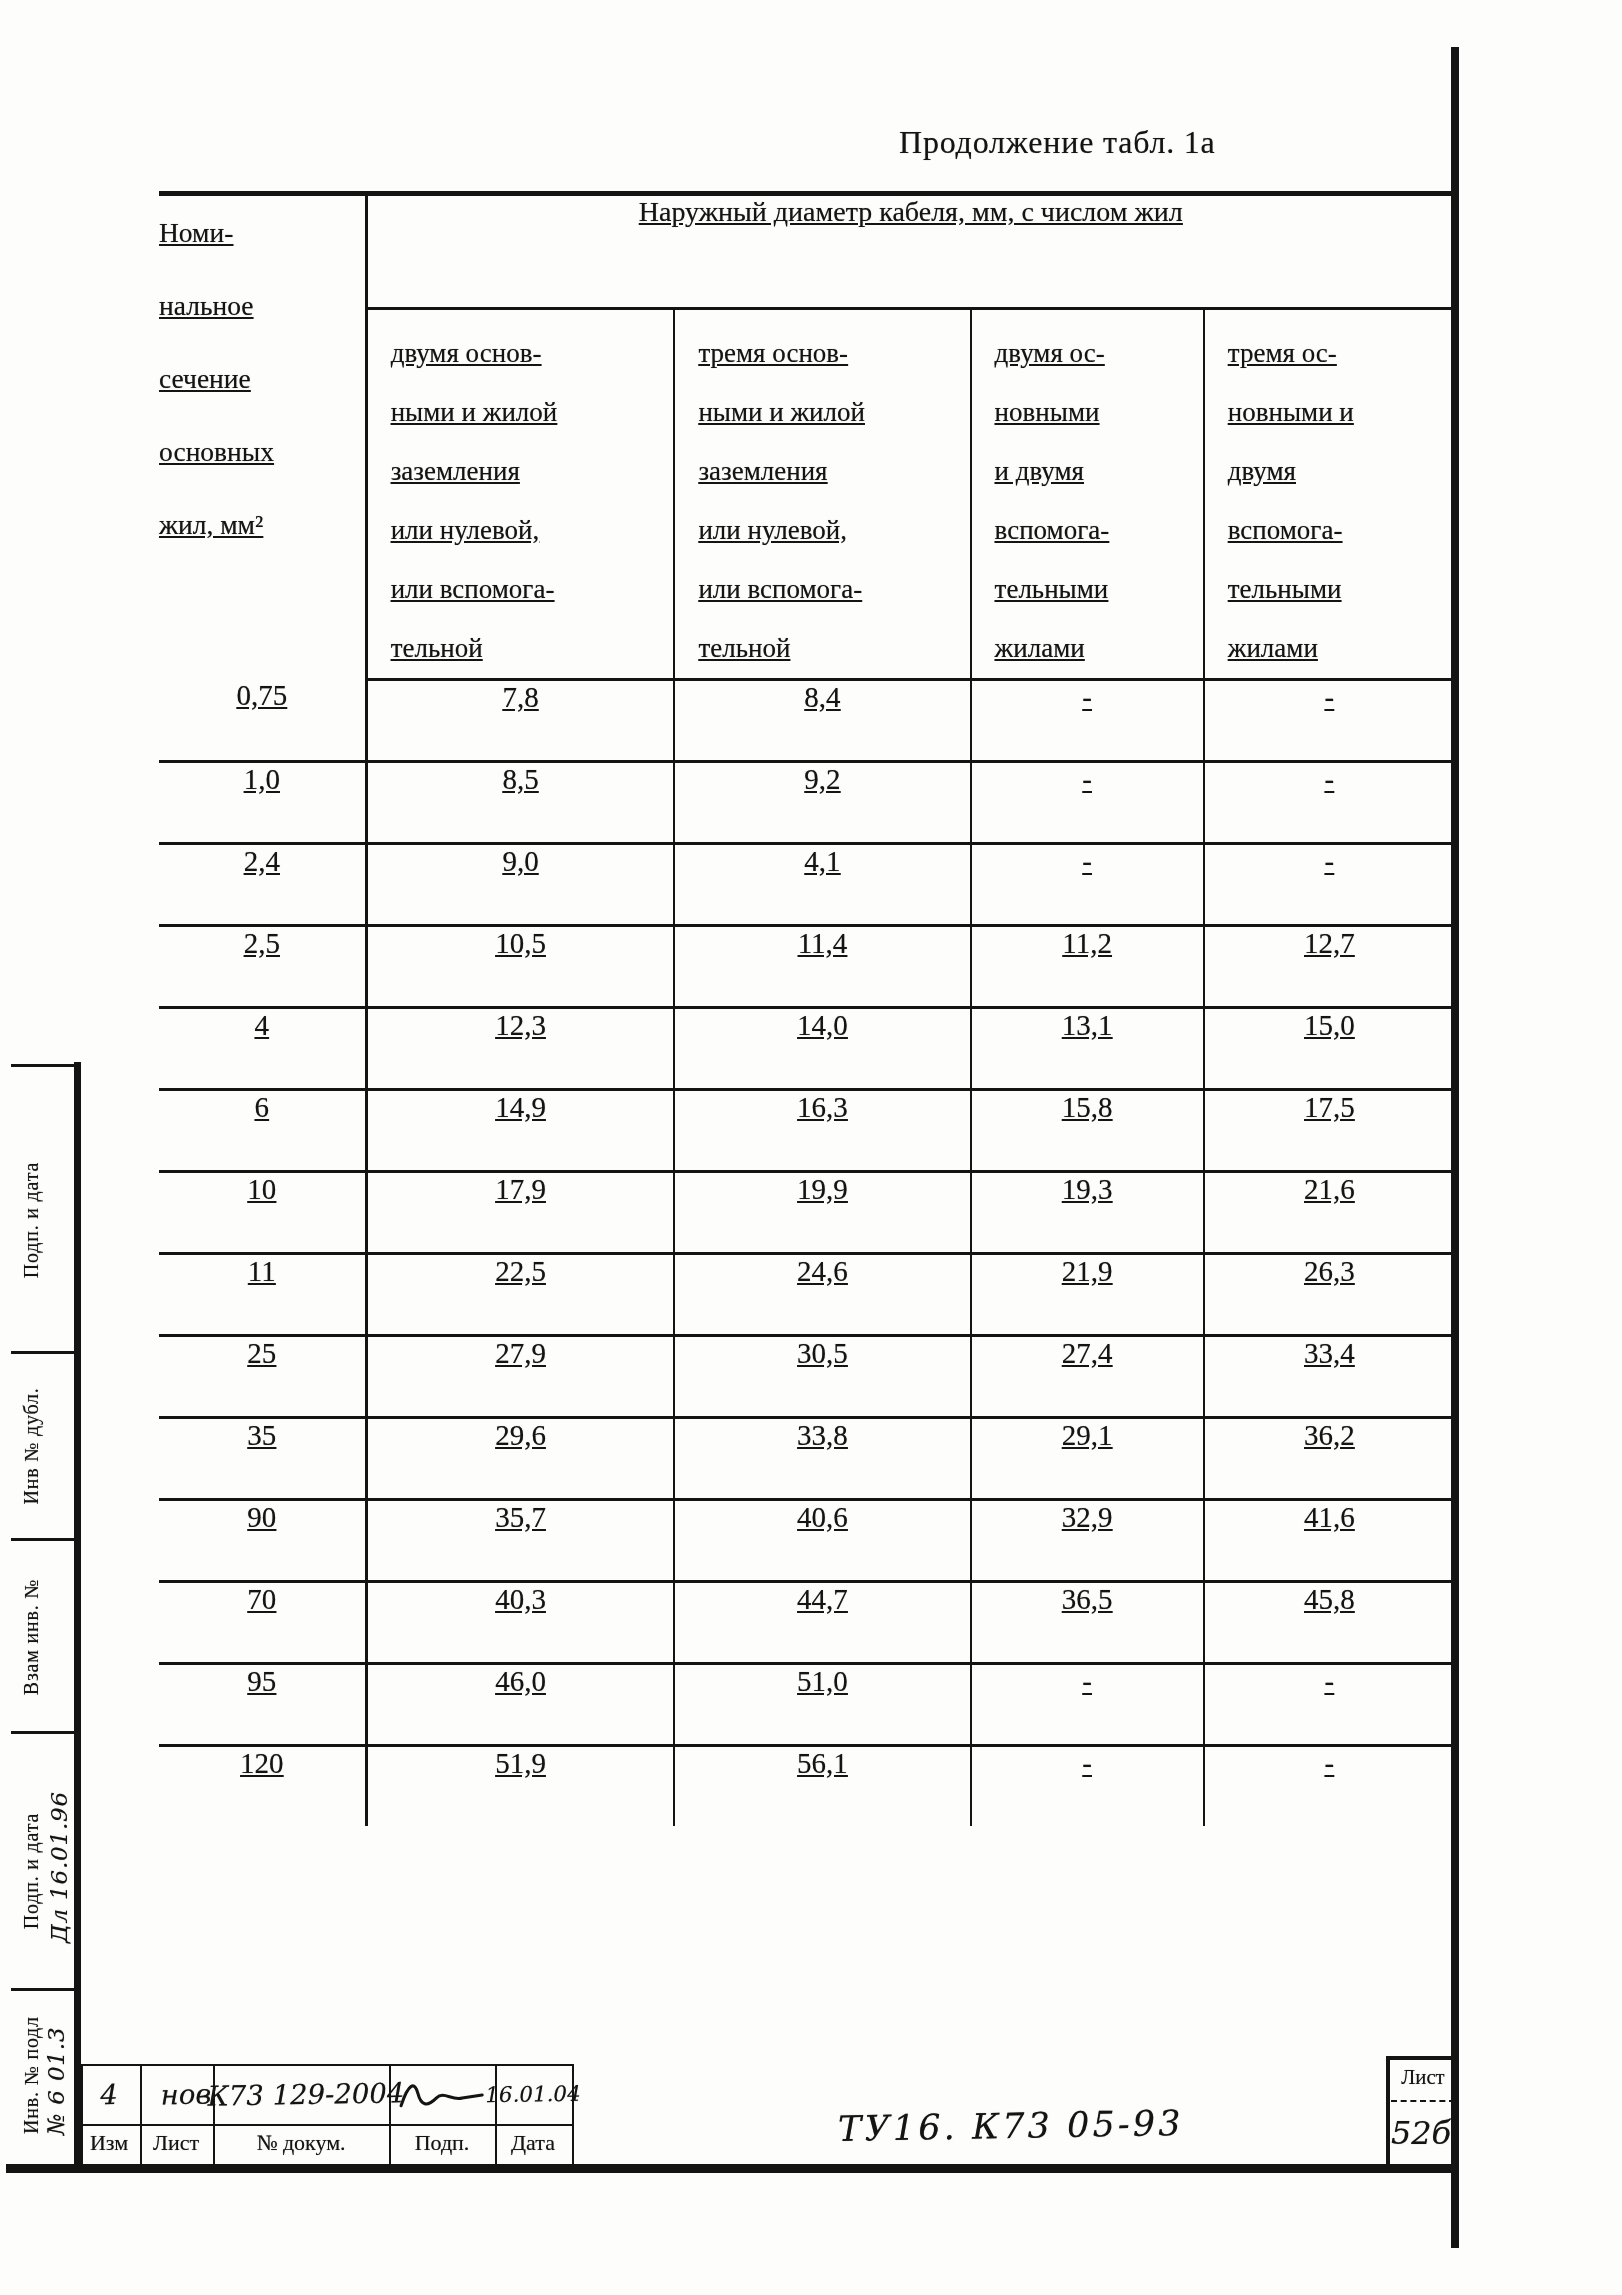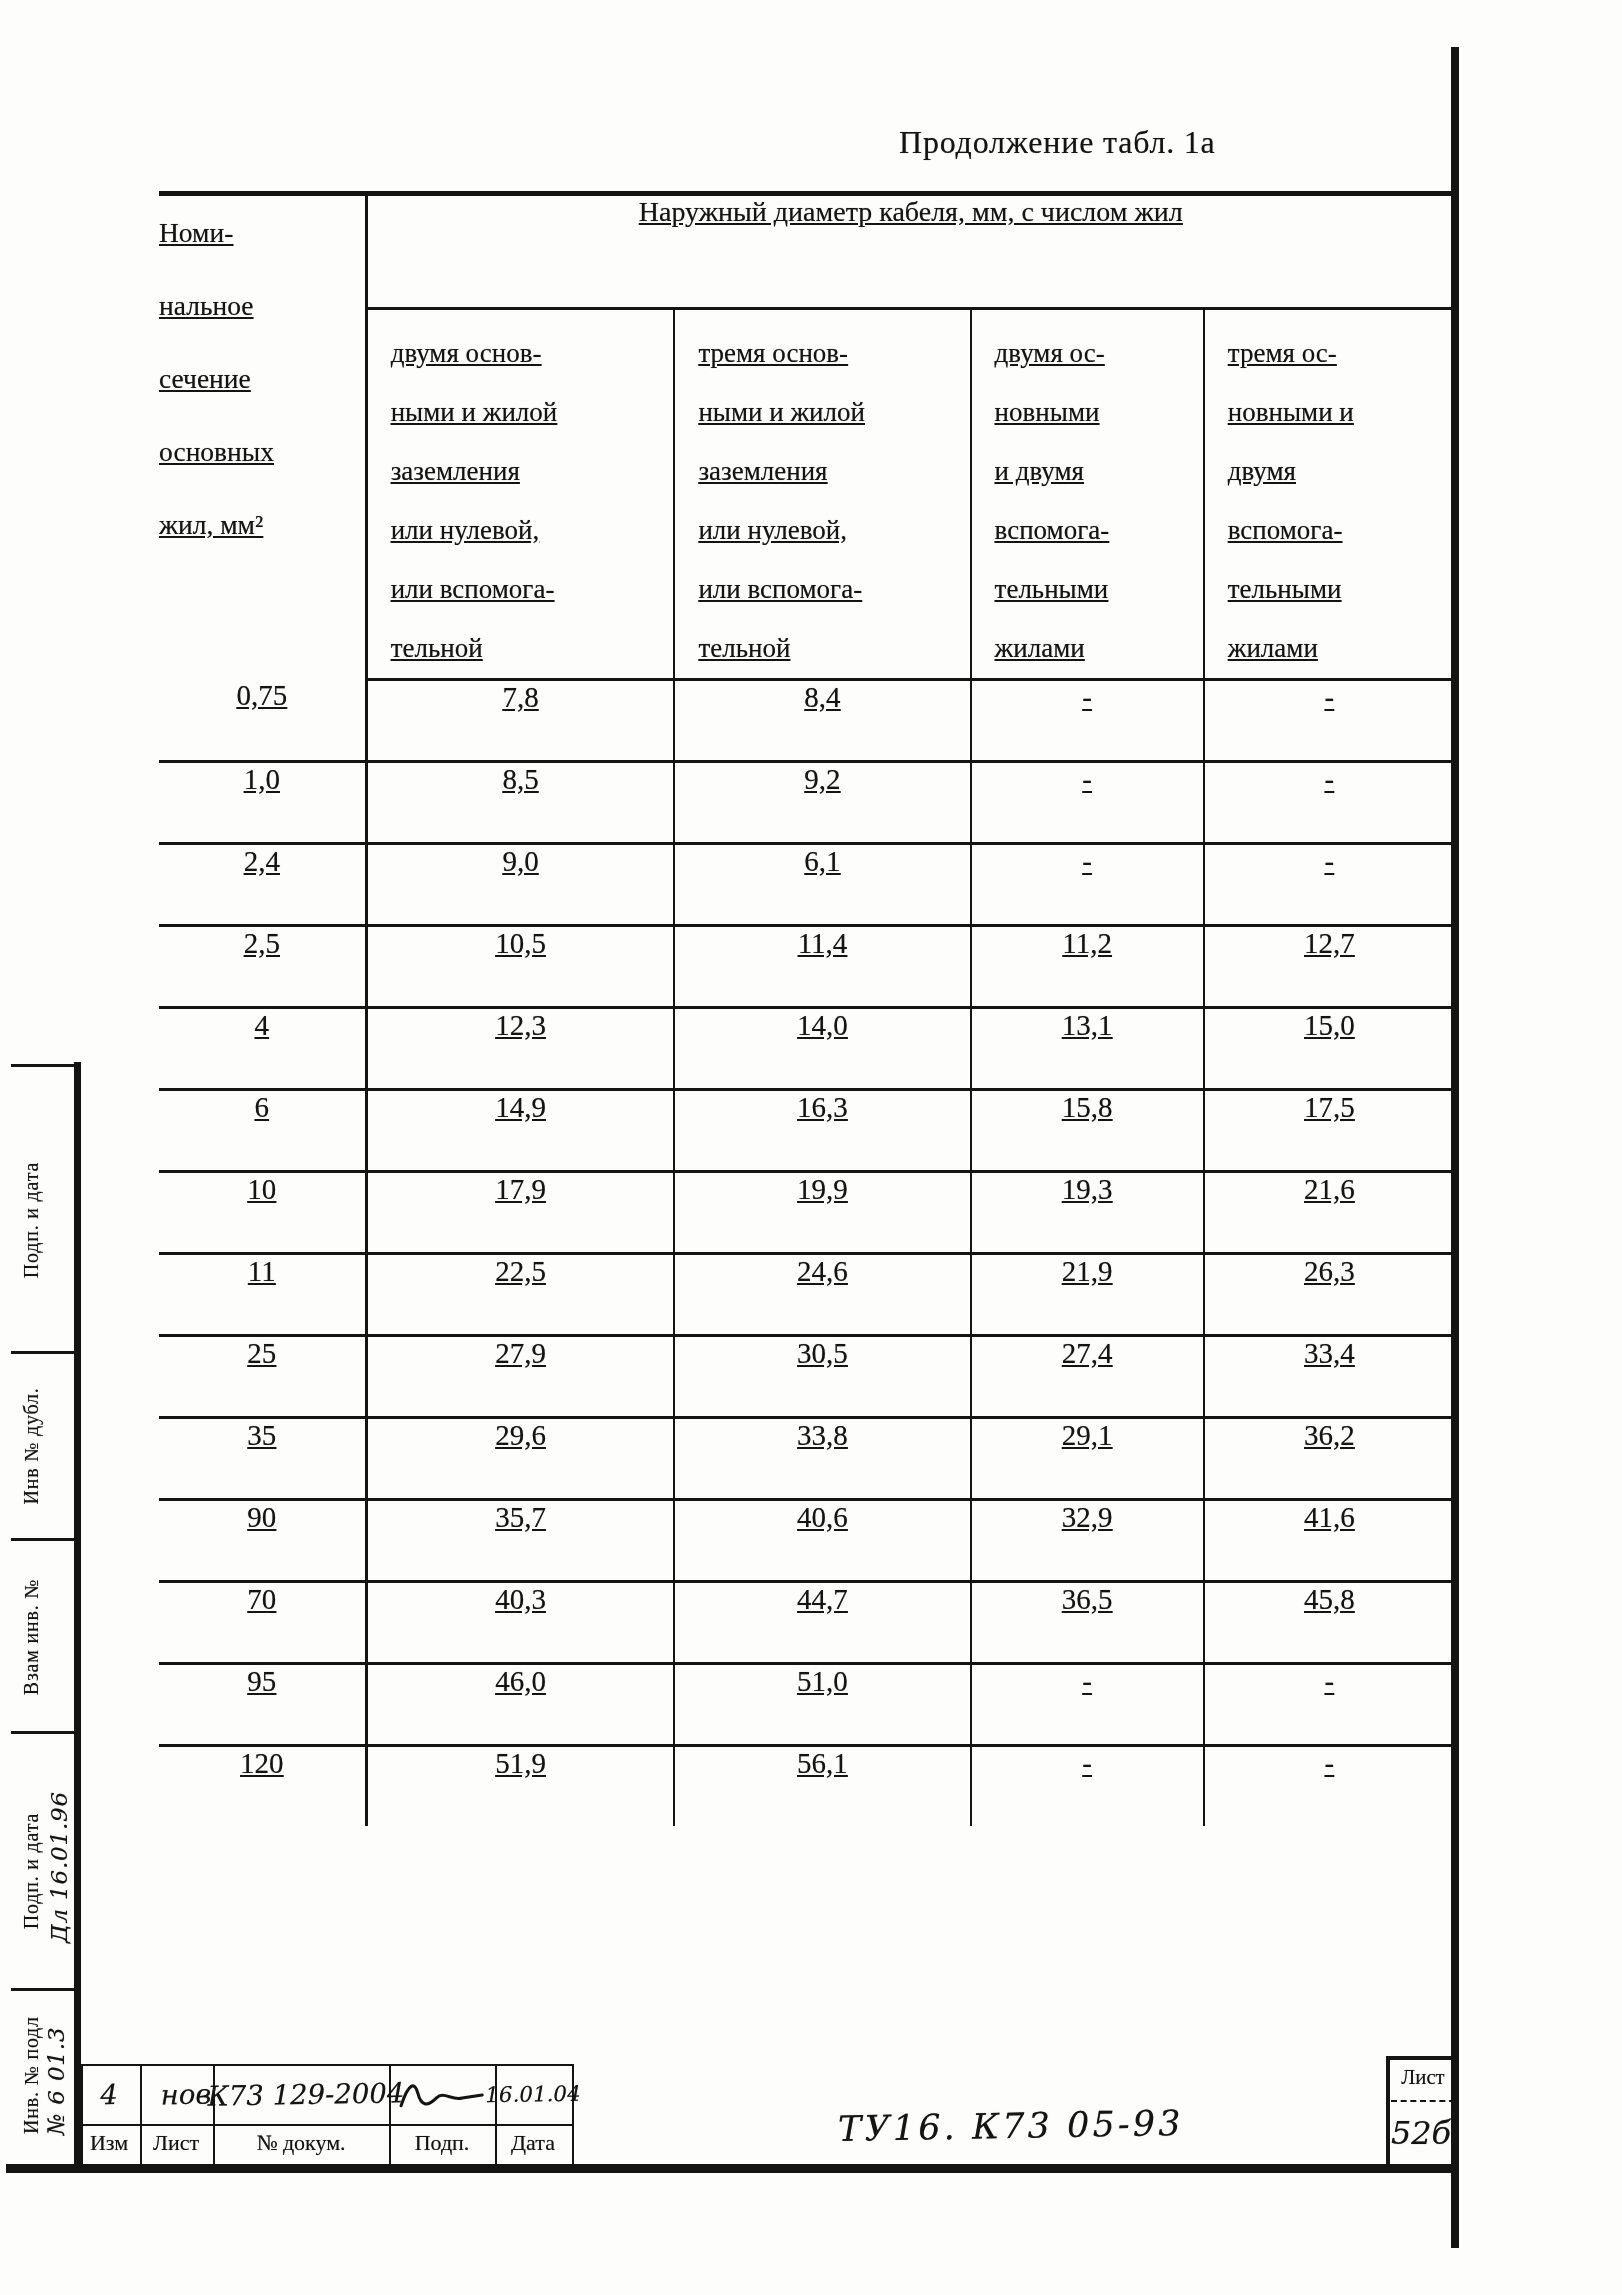--- a/index.html
+++ b/index.html
@@ -116,21 +116,21 @@
         <tr>
           <td>1,0</td>
           <td>8,5</td>
           <td>9,2</td>
           <td>-</td>
           <td>-</td>
         </tr>
         <tr>
           <td>2,4</td>
           <td>9,0</td>
-          <td>6,1</td>
+          <td>4,1</td>
           <td>-</td>
           <td>-</td>
         </tr>
         <tr>
           <td>2,5</td>
           <td>10,5</td>
           <td>11,4</td>
           <td>11,2</td>
           <td>12,7</td>
         </tr>

